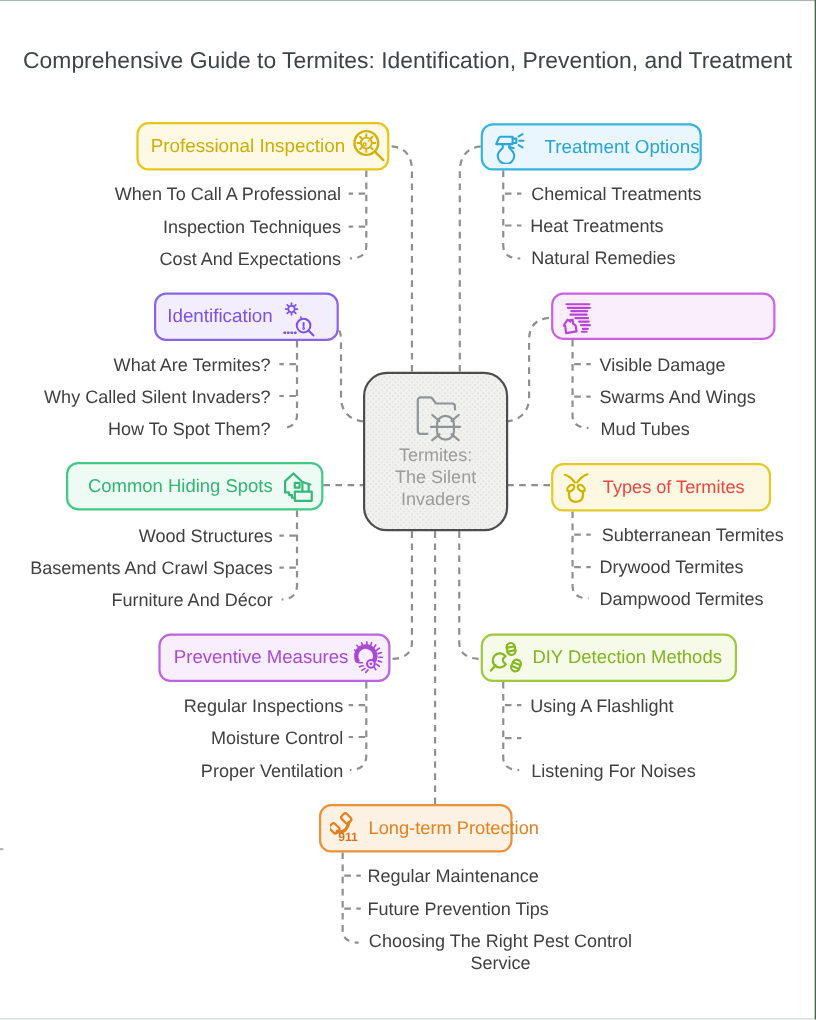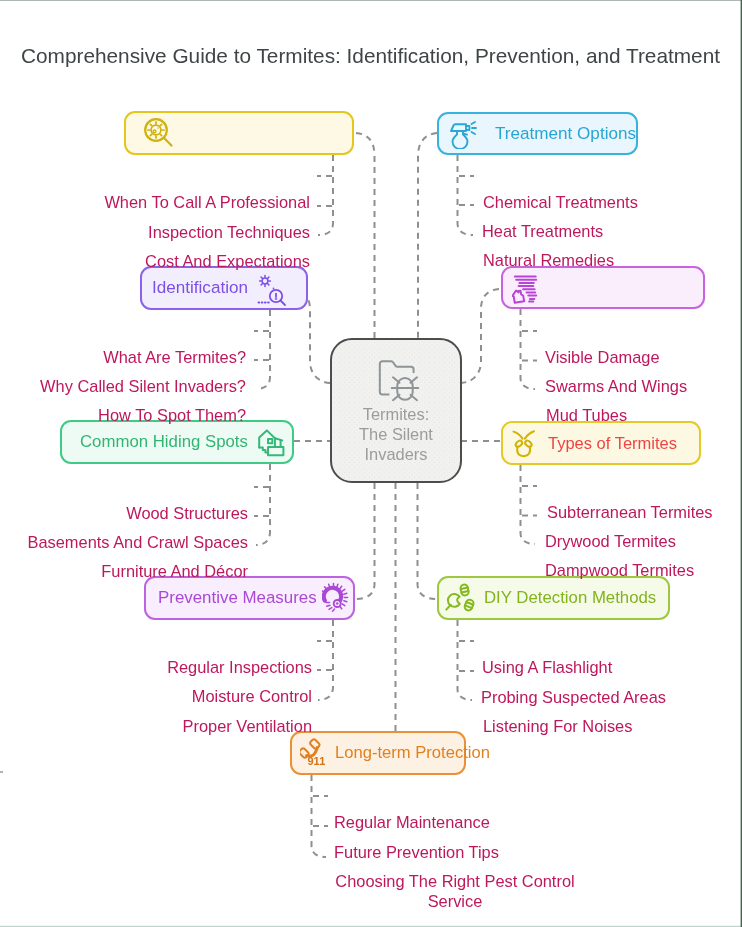--- a/index.html
+++ b/index.html
@@ -2,21 +2,21 @@
 <html><head>
 <meta charset="utf-8">
 <style>
   html,body{margin:0;padding:0;}
   #page{position:relative;width:742px;height:927px;background:#ffffff;overflow:hidden;
         font-family:"Liberation Sans",sans-serif;}
   .title{position:absolute;left:21px;top:44px;font-size:20.8px;color:#3f4546;white-space:nowrap;}
   .box{position:absolute;border:2px solid;border-radius:11px;display:flex;align-items:center;
        box-sizing:border-box;white-space:nowrap;}
   .box .lbl{font-size:17.1px;}
-  .itm{position:absolute;color:#be185d;font-size:16.4px;white-space:nowrap;line-height:18px;margin-top:25px;}
+  .itm{position:absolute;color:#404040;font-size:16.4px;white-space:nowrap;line-height:18px;}
   .itm.r{text-align:right;}
   svg.wires{position:absolute;left:0;top:0;}
   .ic{flex:0 0 auto;}
 </style>
 </head>
 <body>
 <div id="page">
 <svg class="wires" width="742" height="927" viewBox="0 0 742 927" fill="none" stroke="#8f8f8f" stroke-width="2">
 
   <rect x="0" y="0" width="742" height="1" fill="#55706c" stroke="none" opacity="0.5"></rect>
@@ -88,20 +88,21 @@
     <path d="M 40 18.3 L 33.5 23.8"></path>
     <path d="M 16 41.2 L 22.5 35.8"></path>
     <path d="M 40 41.2 L 33.5 35.8"></path>
   </svg>
   <div style="position:absolute;left:0;width:100%;top:64px;font-size:16.4px;line-height:20px;color:#9c9c9c;">
     Termites:<br>The Silent<br>Invaders
   </div>
 </div>
 
 <div class="box" style="left:124px;top:111px;width:230px;height:44px;border-color:#e6c51c;background:#fdf9e4;color:#cfae04;padding-left:11px;">
+  <span class="lbl">Professional Inspection</span>
   <svg class="ic" width="34" height="34" viewBox="0 0 34 34" style="margin-left:4px;" fill="none" stroke="#d2b10b" stroke-width="2.2" stroke-linecap="round">
     <circle cx="15" cy="14" r="10.8"></circle>
     <path d="M 22.8 21.8 L 30.5 29.5"></path>
     <circle cx="15" cy="14" r="4.9" stroke-width="1.7"></circle>
     <g stroke-width="1.7">
       <path d="M 15 7.9 V 5.9"></path>
           <path d="M 15 20.1 V 22.1"></path>
       <path d="M 8.9 14 H 6.9"></path>
           <path d="M 21.1 14 H 23.1"></path>
       <path d="M 10.7 9.7 L 9.3 8.3"></path>
@@ -270,20 +271,19 @@
 
 <div class="itm" style="left:547px;top:478px;">Subterranean Termites</div>
 <div class="itm" style="left:545px;top:507px;">Drywood Termites</div>
 <div class="itm" style="left:545px;top:536px;">Dampwood Termites</div>
 
 <div class="itm r" style="right:430px;top:633px;">Regular Inspections</div>
 <div class="itm r" style="right:430px;top:662px;">Moisture Control</div>
 <div class="itm r" style="right:430px;top:692px;">Proper Ventilation</div>
 
 <div class="itm" style="left:482px;top:633px;">Using A Flashlight</div>
-<div class="itm" style="left:481px;top:663px;">Probing Suspected Areas</div>
 <div class="itm" style="left:483px;top:692px;">Listening For Noises</div>
 
 <div class="itm" style="left:334px;top:788px;">Regular Maintenance</div>
 <div class="itm" style="left:334px;top:818px;">Future Prevention Tips</div>
 <div class="itm" style="left:334px;top:847px;width:242px;text-align:center;white-space:normal;line-height:19.5px;">Choosing The Right Pest Control Service</div>
 
 </div>
 
 </body></html>

